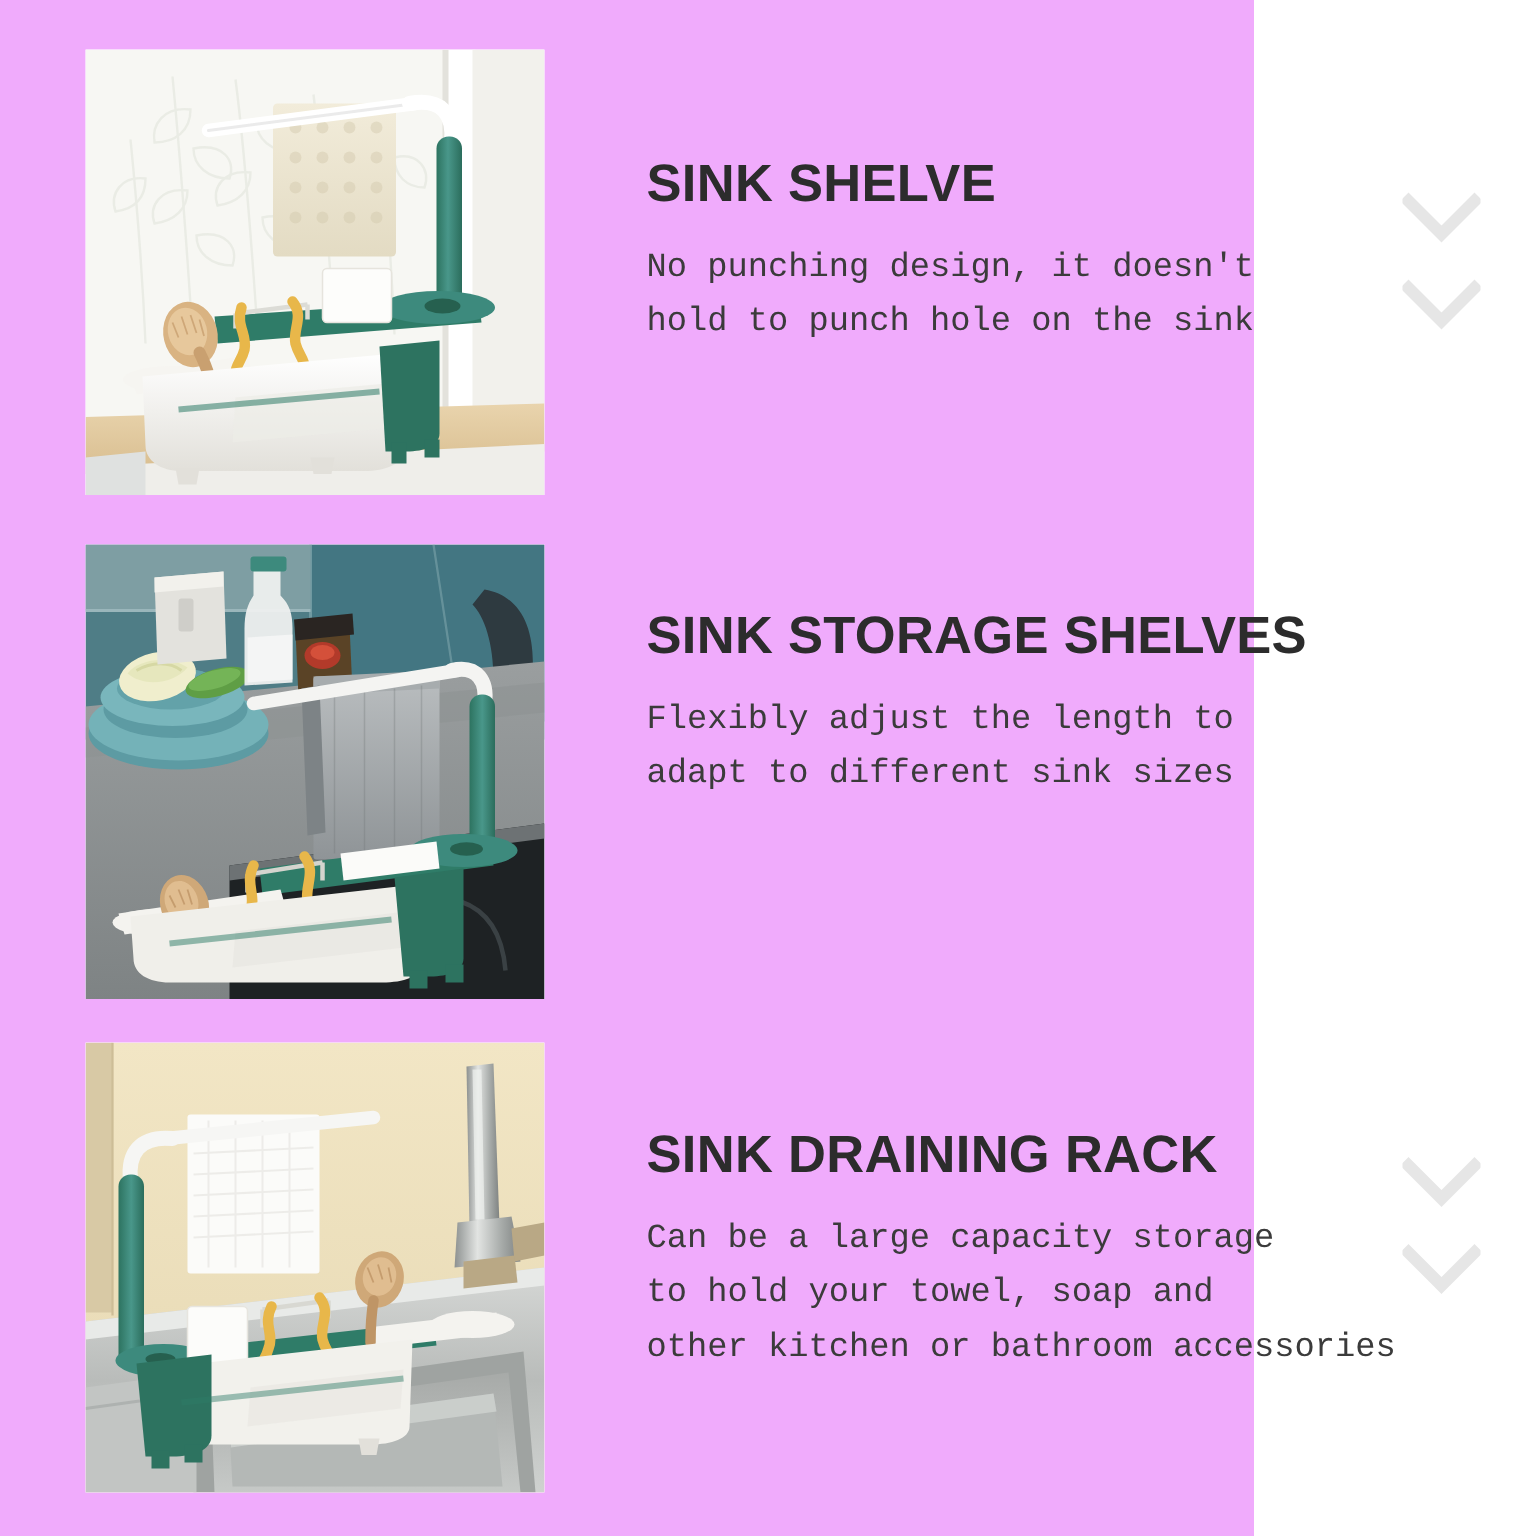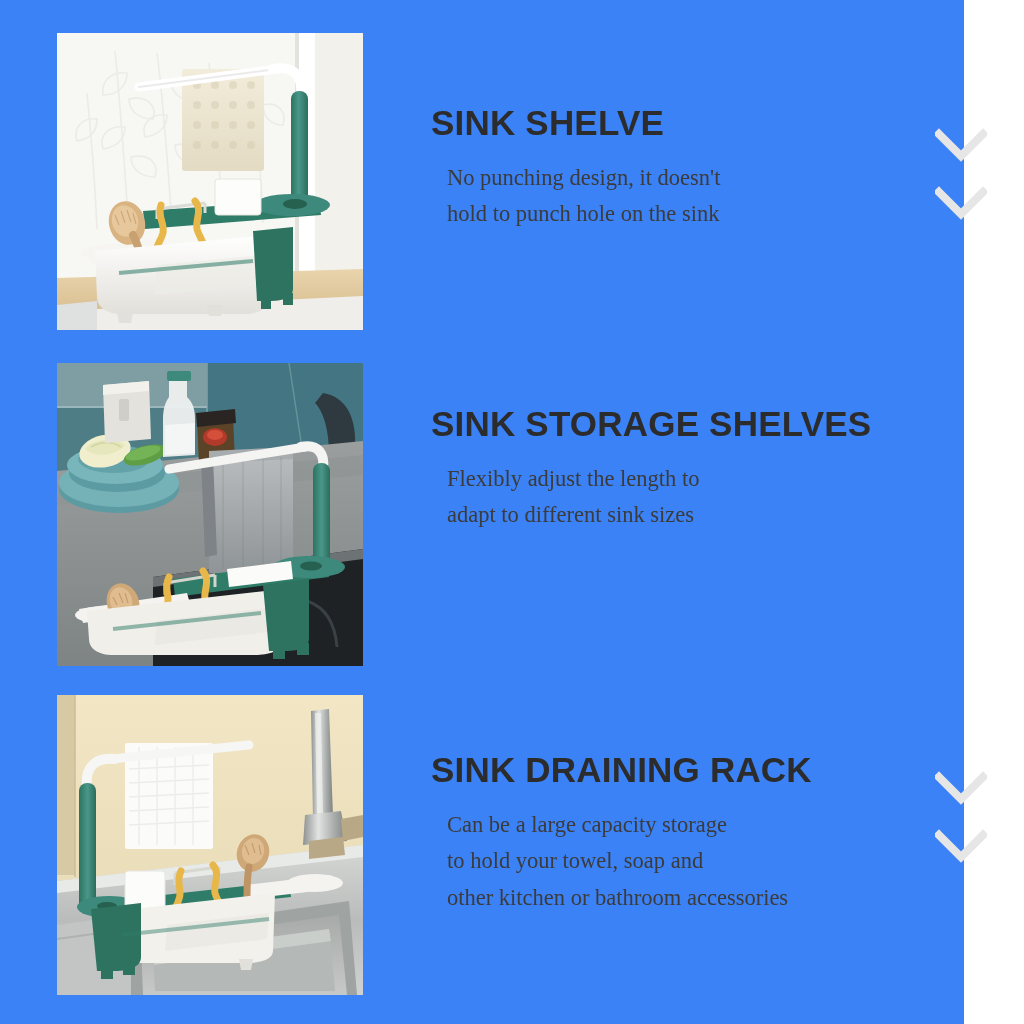--- a/index.html
+++ b/index.html
@@ -10,23 +10,23 @@
   body {
     width: 1024px;
     height: 1024px;
     font-family: "Liberation Sans", sans-serif;
     -webkit-font-smoothing: antialiased;
     overflow: hidden;
     position: relative;
   }
 
   .infographic {
-    width: 964px;
+    width: 836px;
     height: 1024px;
-    background: #3b82f6;
+    background: #f0abfc;
     position: relative;
   }
 
   
   .feature-row {
     position: absolute;
     left: 0;
     width: 1024px;
     display: flex;
     align-items: flex-start;
@@ -66,26 +66,26 @@
     letter-spacing: 0.2px;
     line-height: 1.05;
     margin: 0 0 18px 0;
     white-space: nowrap;
   }
   #title-0 { font-size: 35px; }
   #title-1 { font-size: 35px; }
   #title-2 { font-size: 35px; }
 
   .feature-desc {
-    font-family: Liberation Serif, serif;
+    font-family: Liberation Mono, monospace;
     font-weight: normal;
     color: #3b3b3b;
     font-size: 22.5px;
     line-height: 1.62;
-    margin: 16px;
+    margin: 0;
   }
   .feature-desc .line { display: block; white-space: nowrap; }
 
   
   .chevron-stack {
     position: absolute;
     width: 60px;
   }
   #chev-0 { left: 935px; top: 95px; }
   #chev-1 { left: 935px; top: 408px; }

